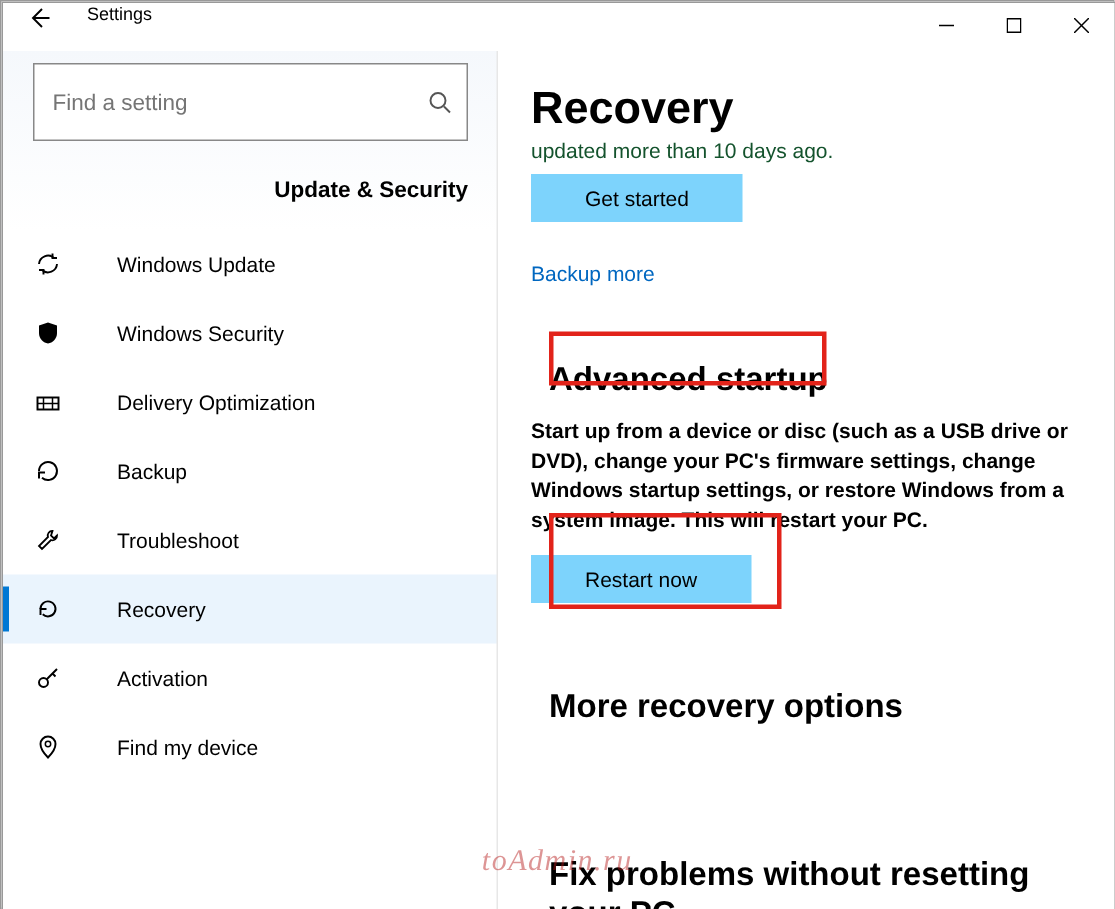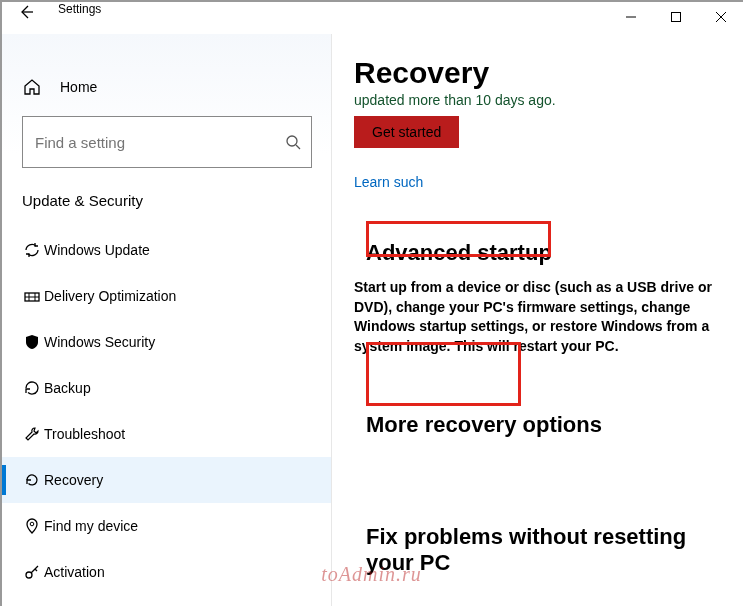--- a/index.html
+++ b/index.html
@@ -72,31 +72,32 @@
     padding:0 10px;
     background:#fff;
   }
   .search input{
     border:none;outline:none;flex:1;
     font-size:15px;
     background:transparent;
     color:#666;
   }
   .section-label{
-    font-weight:400;
+    font-weight:700;
     font-size:15px;
     margin-top:24px;
     margin-bottom:18px;
+    text-align:right;
   }
   .nav-list{
     margin-left:-20px; margin-right:-20px;
   }
   .nav-item{
     display:flex;align-items:center;
-    gap:2px;
+    gap:36px;
     height:46px;
     padding-left:20px;
     cursor:pointer;
     font-size:14px;
     position:relative;
   }
   .nav-item.active{
     background:#eaf4fd;
   }
   .nav-item.active::before{
@@ -114,22 +115,22 @@
     font-size:30px;
     font-weight:600;
     margin:0 0 2px 0;
   }
   .truncated{
     color:#14532d;
     font-size:14px;
   }
   .gray-btn{
     display:inline-block;
-    background:#b91c1c;
-    padding:8px 18px;
+    background:#7dd3fc;
+    padding:8px 36px;
     font-size:14px;
     cursor:pointer;
     margin-top:8px;
   }
   .link{
     color:#0067c0;
     font-size:14px;
     cursor:pointer;
     display:inline-block;
   }
@@ -190,28 +191,20 @@
         <svg width="10" height="10">
           <line x1="0" y1="0" x2="10" y2="10" stroke="#000"></line>
           <line x1="10" y1="0" x2="0" y2="10" stroke="#000"></line>
         </svg>
       </div>
   </div>
 </div>
 
 <div class="body">
   <div class="sidebar">
-    <div class="home-row">
-      <span class="icon">
-        <svg width="18" height="18" viewBox="0 0 18 18">
-            <path d="M2 8 L9 2 L16 8 V16 H11 V11 H7 V16 H2 Z" fill="none" stroke="#000" stroke-width="1.3"></path>
-          </svg>
-      </span>
-      <span>Home</span>
-    </div>
     <div class="search">
       <input type="text" placeholder="Find a setting" style="">
       <span>
         <svg width="16" height="16" viewBox="0 0 16 16">
             <circle cx="7" cy="7" r="5" stroke="#555" fill="none" stroke-width="1.3"></circle>
             <line x1="11" y1="11" x2="15" y2="15" stroke="#555" stroke-width="1.3"></line>
           </svg>
       </span>
     </div>
     <div class="section-label">Update &amp; Security</div>
@@ -222,37 +215,37 @@
             <svg width="18" height="18" viewBox="0 0 18 18">
               <path d="M3 9a6 6 0 0 1 10-4 M15 9a6 6 0 0 1-10 4" stroke="#000" fill="none" stroke-width="1.3"></path>
               <path d="M12 2v3h3 M6 16v-3H3" stroke="#000" fill="none" stroke-width="1.3"></path>
             </svg>
           </span>
         <span>Windows Update</span>
       </div>
       <div class="nav-item">
         <span class="icon">
             <svg width="18" height="18" viewBox="0 0 18 18">
+              <path d="M9 2 L15 4 V9 C15 13 12 15.5 9 16 C6 15.5 3 13 3 9 V4 Z" fill="#000"></path>
+            </svg>
+          </span>
+        <span>Windows Security</span>
+      </div>
+      <div class="nav-item">
+        <span class="icon">
+            <svg width="18" height="18" viewBox="0 0 18 18">
               <rect x="2" y="6" width="14" height="8" stroke="#000" fill="none" stroke-width="1.3"></rect>
               <path d="M6 6v8 M12 6v8 M2 10h14" stroke="#000" stroke-width="1"></path>
             </svg>
           </span>
         <span>Delivery Optimization</span>
       </div>
       <div class="nav-item">
         <span class="icon">
             <svg width="18" height="18" viewBox="0 0 18 18">
-              <path d="M9 2 L15 4 V9 C15 13 12 15.5 9 16 C6 15.5 3 13 3 9 V4 Z" fill="#000"></path>
-            </svg>
-          </span>
-        <span>Windows Security</span>
-      </div>
-      <div class="nav-item">
-        <span class="icon">
-            <svg width="18" height="18" viewBox="0 0 18 18">
               <path d="M3 9a6 6 0 1 1 2 4.5" stroke="#000" fill="none" stroke-width="1.3"></path>
               <path d="M3 14v-4h4" stroke="#000" fill="none" stroke-width="1.3"></path>
             </svg>
           </span>
         <span>Backup</span>
       </div>
       <div class="nav-item">
         <span class="icon">
             <svg width="18" height="18" viewBox="0 0 18 18">
               <path d="M12 3a3 3 0 0 0-3 4 L3 13l2 2 6-6a3 3 0 0 0 4-3l-2 2-2-2z" stroke="#000" fill="none" stroke-width="1.2"></path>
@@ -265,48 +258,49 @@
             <svg width="18" height="18" viewBox="0 0 18 18">
               <path d="M4 9a5 5 0 1 1 1.5 3.5" stroke="#000" fill="none" stroke-width="1.3"></path>
               <path d="M4 13v-4h4" stroke="#000" fill="none" stroke-width="1.3"></path>
             </svg>
           </span>
         <span>Recovery</span>
       </div>
       <div class="nav-item">
         <span class="icon">
             <svg width="18" height="18" viewBox="0 0 18 18">
+              <circle cx="6" cy="12" r="3" stroke="#000" fill="none" stroke-width="1.3"></circle>
+              <path d="M8 10 L15 3 M12 6l2 2" stroke="#000" stroke-width="1.3"></path>
+            </svg>
+          </span>
+        <span>Activation</span>
+      </div>
+      <div class="nav-item">
+        <span class="icon">
+            <svg width="18" height="18" viewBox="0 0 18 18">
               <path d="M9 2a5 5 0 0 1 5 5c0 4-5 9-5 9s-5-5-5-9a5 5 0 0 1 5-5z" stroke="#000" fill="none" stroke-width="1.3"></path>
               <circle cx="9" cy="7" r="1.8" stroke="#000" fill="none"></circle>
             </svg>
           </span>
         <span>Find my device</span>
-      </div>
-      <div class="nav-item">
-        <span class="icon">
-            <svg width="18" height="18" viewBox="0 0 18 18">
-              <circle cx="6" cy="12" r="3" stroke="#000" fill="none" stroke-width="1.3"></circle>
-              <path d="M8 10 L15 3 M12 6l2 2" stroke="#000" stroke-width="1.3"></path>
-            </svg>
-          </span>
-        <span>Activation</span>
       </div>
     </div>
   </div>
 
   <div class="content">
     <h1 class="page-title">Recovery</h1>
     <div class="truncated">updated more than 10 days ago.</div>
     <div class="gray-btn">Get started</div>
     <div style="height:26px"></div>
-    <span class="link">Learn such</span>
+    <span class="link">Backup more</span>
 
     <div style="height:38px"></div>
     <h2 class="sect-heading">Advanced startup</h2>
     <div class="desc">Start up from a device or disc (such as a USB drive or DVD), change your PC's firmware settings, change Windows startup settings, or restore Windows from a system image. This will restart your PC.</div>
+    <div class="gray-btn" style="margin-top:14px">Restart now</div>
 
     <div style="height:44px"></div>
     <h2 class="sect-heading">More recovery options</h2>
     <div style="height:18px"></div>
 
     <div style="height:44px"></div>
     <h2 class="sect-heading">Fix problems without resetting your PC</h2>
   </div>
 </div>
 

